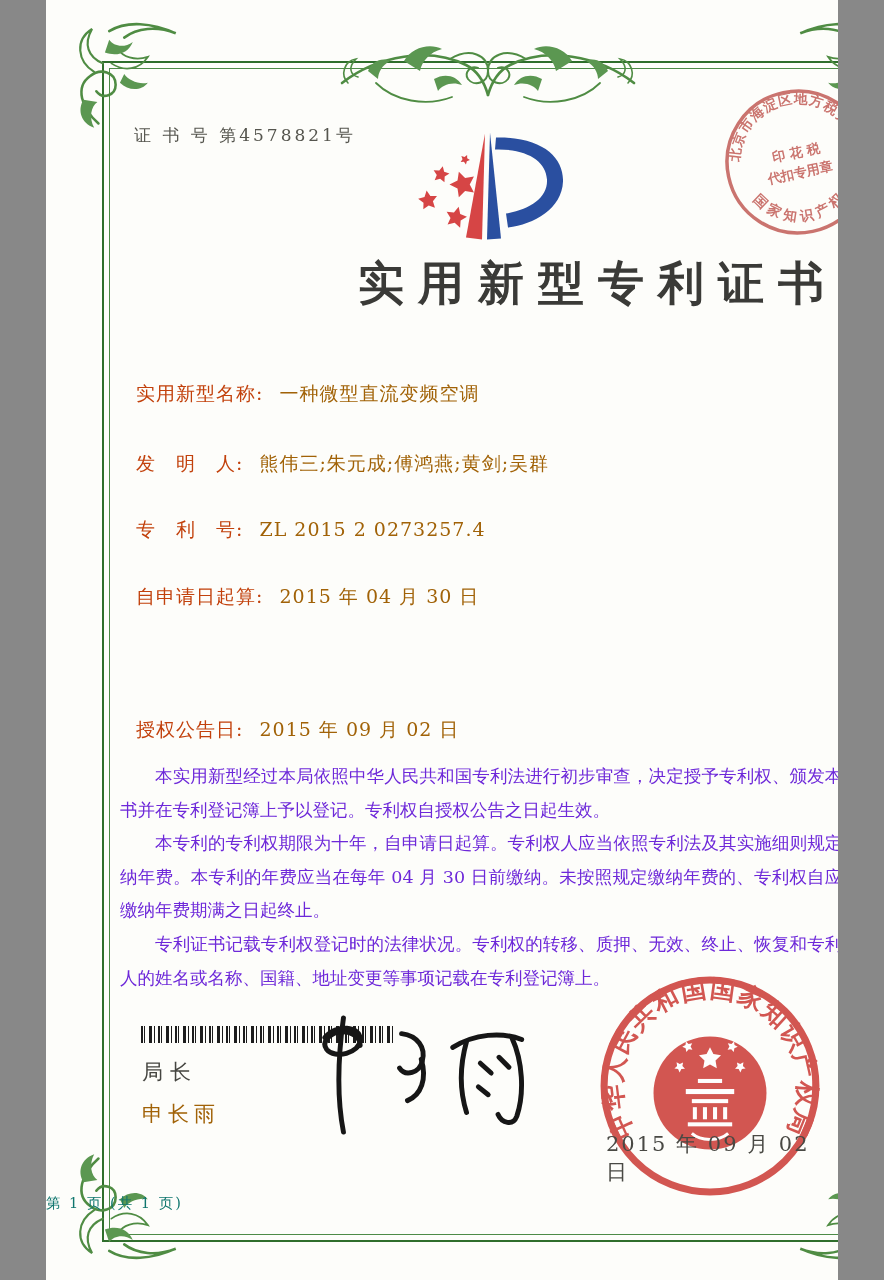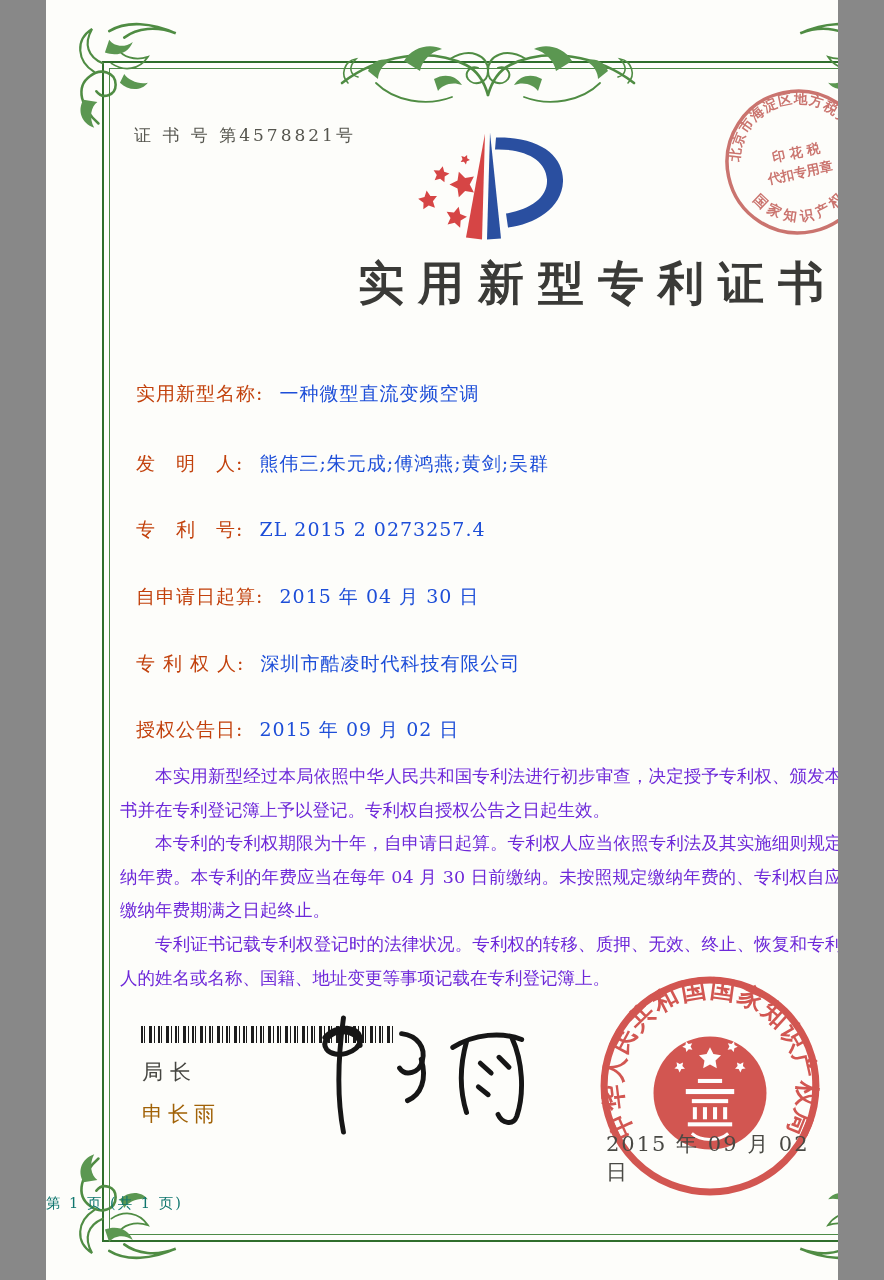--- a/index.html
+++ b/index.html
@@ -20,21 +20,21 @@
   .top-ornament{position:absolute;left:292px;top:30px;width:300px;height:88px;}
   
   .cert-no{position:absolute;left:88px;top:124px;font-size:17px;letter-spacing:3px;color:#55554e;}
   .logo{position:absolute;left:338px;top:122px;width:215px;height:138px;}
   .tax-seal{position:absolute;left:676px;top:86px;width:152px;height:152px;transform:rotate(-12deg);opacity:.88;}
   .doc-title{position:absolute;left:0;top:253px;width:100%;text-align:right;
     font-size:46px;font-weight:600;letter-spacing:14px;color:#3a3a37;}
   
   .field{position:absolute;left:90px;font-size:19px;letter-spacing:1px;white-space:nowrap;}
   .field .lbl{color:#c2410c;}
-  .field .val{color:#1d4ed8;margin-left:9px;}
+  .field .val{color:#a16207;margin-left:9px;}
   .f1{top:381px}.f2{top:451px}.f3{top:517px}.f4{top:584px}.f5{top:651px}.f6{top:717px}
   
   .body-text{position:absolute;left:74px;top:760px;width:740px;
     font-size:17.5px;line-height:1.92;color:#6d28d9;text-align:justify;}
   .body-text p{margin:0;text-indent:2em;}
   
   .barcode{position:absolute;left:95px;top:1026px;width:252px;height:17px;
     background-image:repeating-linear-gradient(90deg,
       #1c1c1c 0px,#1c1c1c 2px,transparent 2px,transparent 3px,
       #1c1c1c 3px,#1c1c1c 4px,transparent 4px,transparent 8px,
@@ -144,24 +144,20 @@
     <span class="lbl">发　明　人:</span>
     <span class="val">熊伟三;朱元成;傅鸿燕;黄剑;吴群</span>
   </div>
   <div class="field f3">
     <span class="lbl">专　利　号:</span>
     <span class="val">ZL 2015 2 0273257.4</span>
   </div>
   <div class="field f4">
     <span class="lbl">自申请日起算:</span>
     <span class="val">2015 年 04 月 30 日</span>
-  </div>
-  <div class="field f5">
-    <span class="lbl">专 利 权 人:</span>
-    <span class="val">深圳市酷凌时代科技有限公司</span>
   </div>
   <div class="field f6">
     <span class="lbl">授权公告日:</span>
     <span class="val">2015 年 09 月 02 日</span>
   </div>
 
   <div class="body-text">
     <p>本实用新型经过本局依照中华人民共和国专利法进行初步审查，决定授予专利权、颁发本证书并在专利登记簿上予以登记。专利权自授权公告之日起生效。</p>
     <p>本专利的专利权期限为十年，自申请日起算。专利权人应当依照专利法及其实施细则规定缴纳年费。本专利的年费应当在每年 04 月 30 日前缴纳。未按照规定缴纳年费的、专利权自应当缴纳年费期满之日起终止。</p>
     <p>专利证书记载专利权登记时的法律状况。专利权的转移、质押、无效、终止、恢复和专利权人的姓名或名称、国籍、地址变更等事项记载在专利登记簿上。</p>

